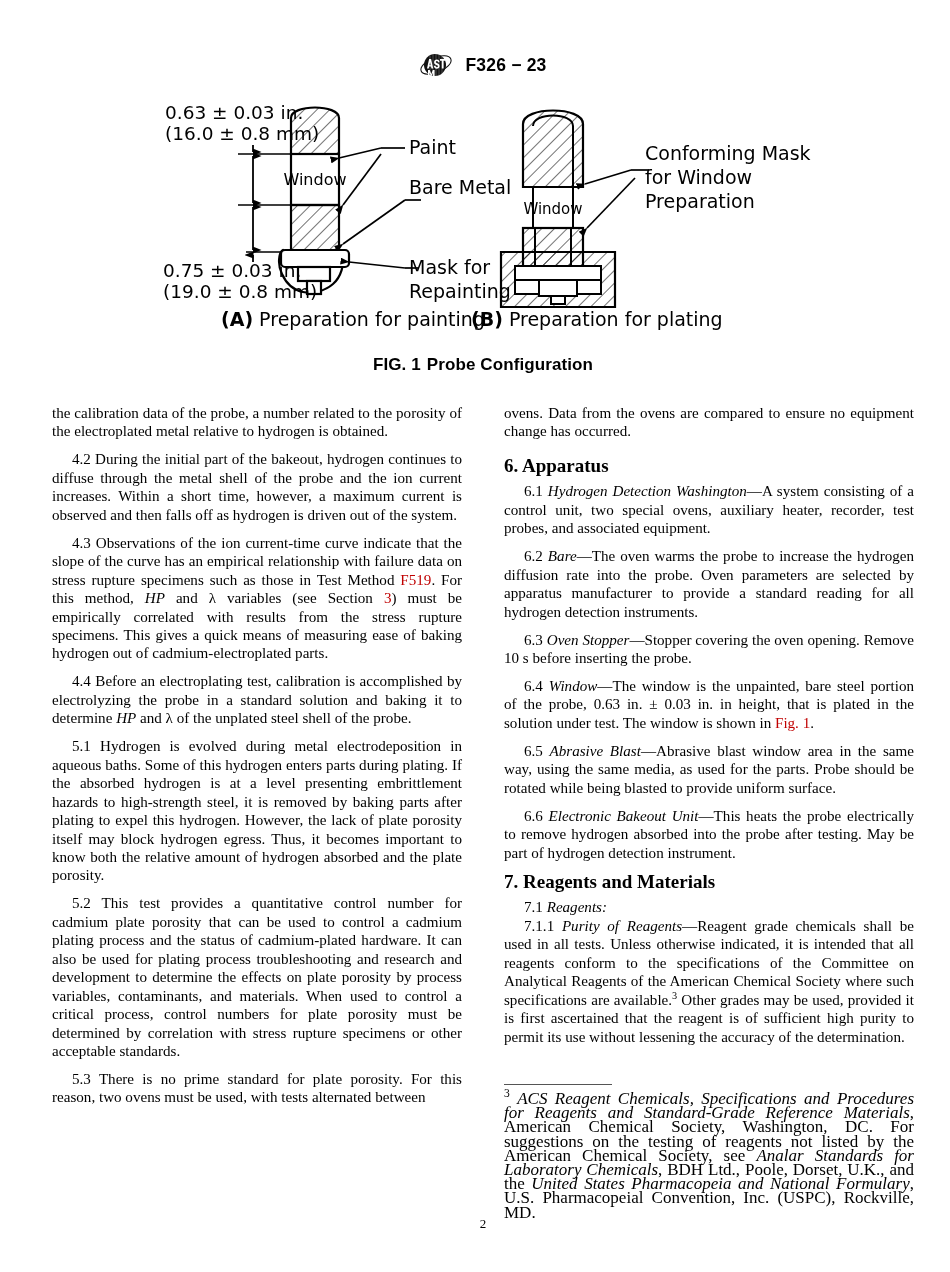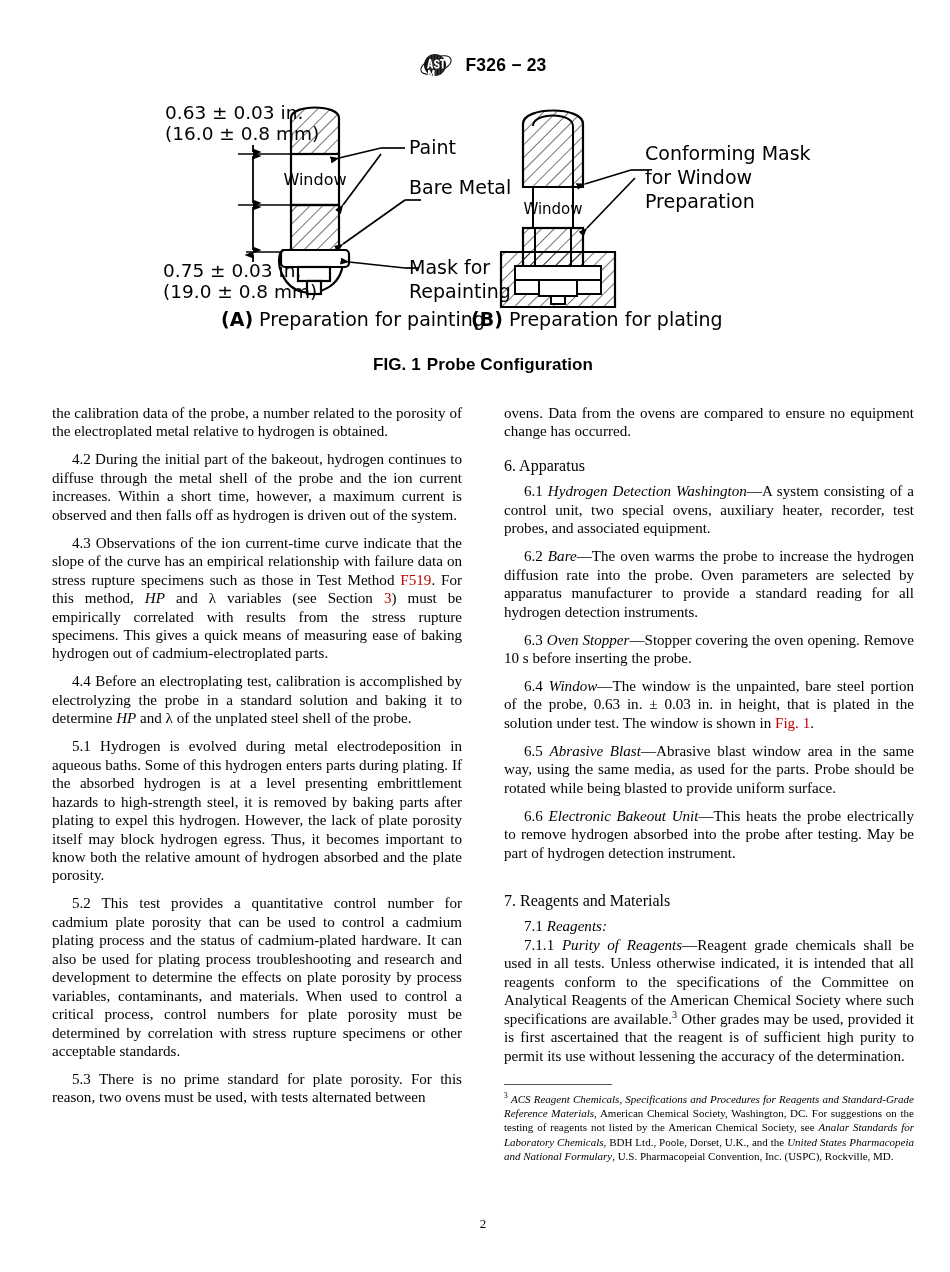--- a/index.html
+++ b/index.html
@@ -84,25 +84,25 @@
     line-height: 18.45px;
     text-align: justify;
     text-justify: inter-word;
     hyphens: manual;
   }
   p.body + p.body { margin-top: 9.5px; }
   .ind { padding-left: 20px; }
 
   h2.section {
     margin: 16px 0 7px 0;
-    font-size: 16px;
-    font-weight: normal;
+    font-size: 19px;
+    font-weight: bold;
     line-height: 18.45px;
   }
-  h2.section.tight { margin-top: 30px; }
+  h2.section.tight { margin-top: 11px; }
 
   i, em { font-style: italic; }
   .link {
     color: #C00000;
   }
   sup {
     font-size: 0.68em;
     vertical-align: super;
     line-height: 0;
   }
@@ -115,21 +115,21 @@
     width: 410px;
   }
   .footnote-rule {
     width: 108px;
     height: 0;
     border-top: 1.2px solid #555;
     margin-bottom: 7px;
   }
   p.footnote {
     margin: 0;
-    font-size: 11px;
+    font-size: 17px;
     line-height: 14.2px;
     text-align: justify;
   }
 
   
   .page-number {
     position: absolute;
     left: 0;
     top: 1216px;
     width: 950px;

